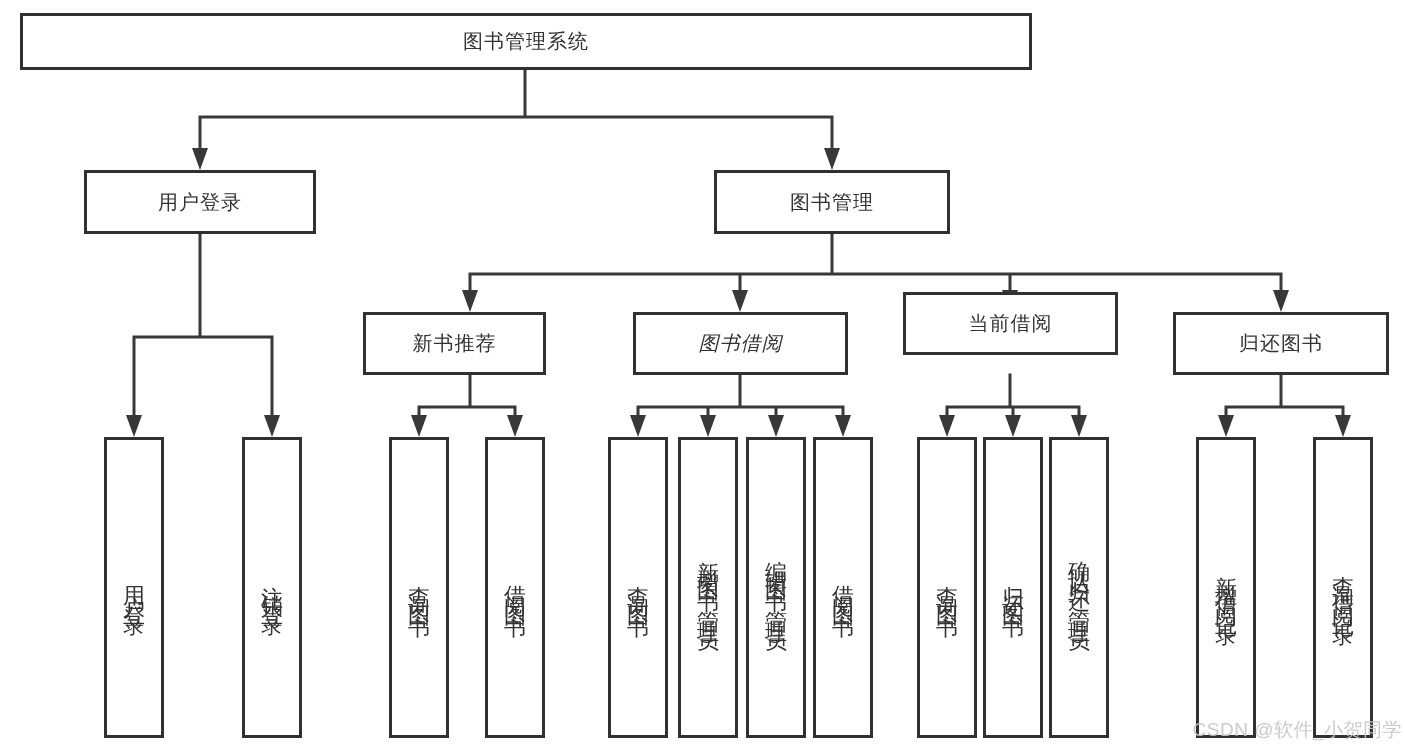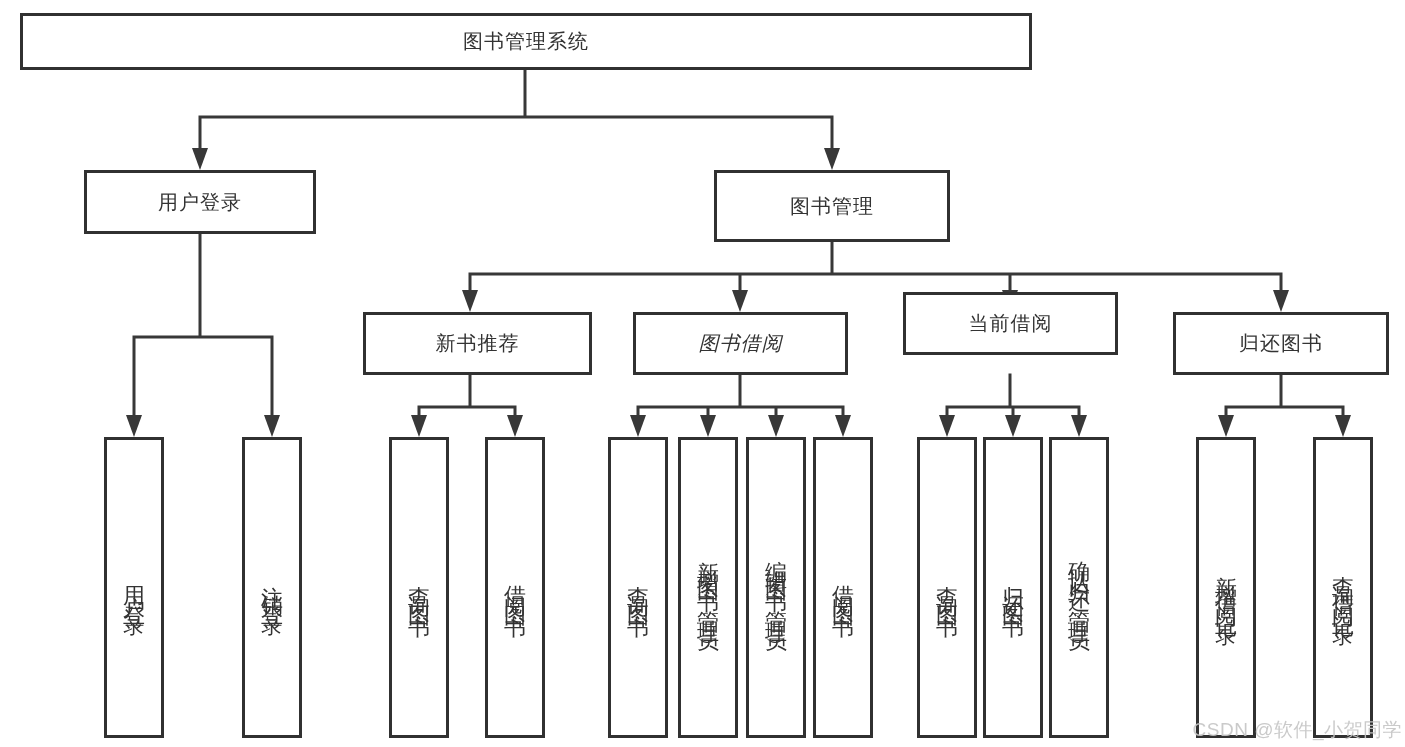--- a/index.html
+++ b/index.html
@@ -55,23 +55,23 @@
       <polygon points="1005,415 1021,415 1013,437"></polygon>
       <polygon points="1071,415 1087,415 1079,437"></polygon>
       <polygon points="1218,415 1234,415 1226,437"></polygon>
       <polygon points="1335,415 1351,415 1343,437"></polygon>
     </g>
   </svg>
 
   <div class="box hbox" style="left:20px;top:13px;width:1012px;height:57px;">图书管理系统</div>
 
   <div class="box hbox" style="left:84px;top:170px;width:232px;height:64px;">用户登录</div>
-  <div class="box hbox" style="left:714px;top:170px;width:236px;height:72px;">图书管理</div>
+  <div class="box hbox" style="left:714px;top:170px;width:236px;height:64px;">图书管理</div>
 
-  <div class="box hbox" style="left:363px;top:312px;width:229px;height:63px;">新书推荐</div>
+  <div class="box hbox" style="left:363px;top:312px;width:183px;height:63px;">新书推荐</div>
   <div class="box hbox" style="left:633px;top:312px;width:215px;height:63px;font-style:italic;">图书借阅</div>
   <div class="box hbox" style="left:903px;top:292px;width:215px;height:63px;">当前借阅</div>
   <div class="box hbox" style="left:1173px;top:312px;width:216px;height:63px;">归还图书</div>
 
   <div class="box vbox" style="left:104px;top:437px;width:60px;height:301px;">
     <span class="vtext">用户登录</span>
   </div>
   <div class="box vbox" style="left:242px;top:437px;width:60px;height:301px;">
     <span class="vtext">注销登录</span>
   </div>

